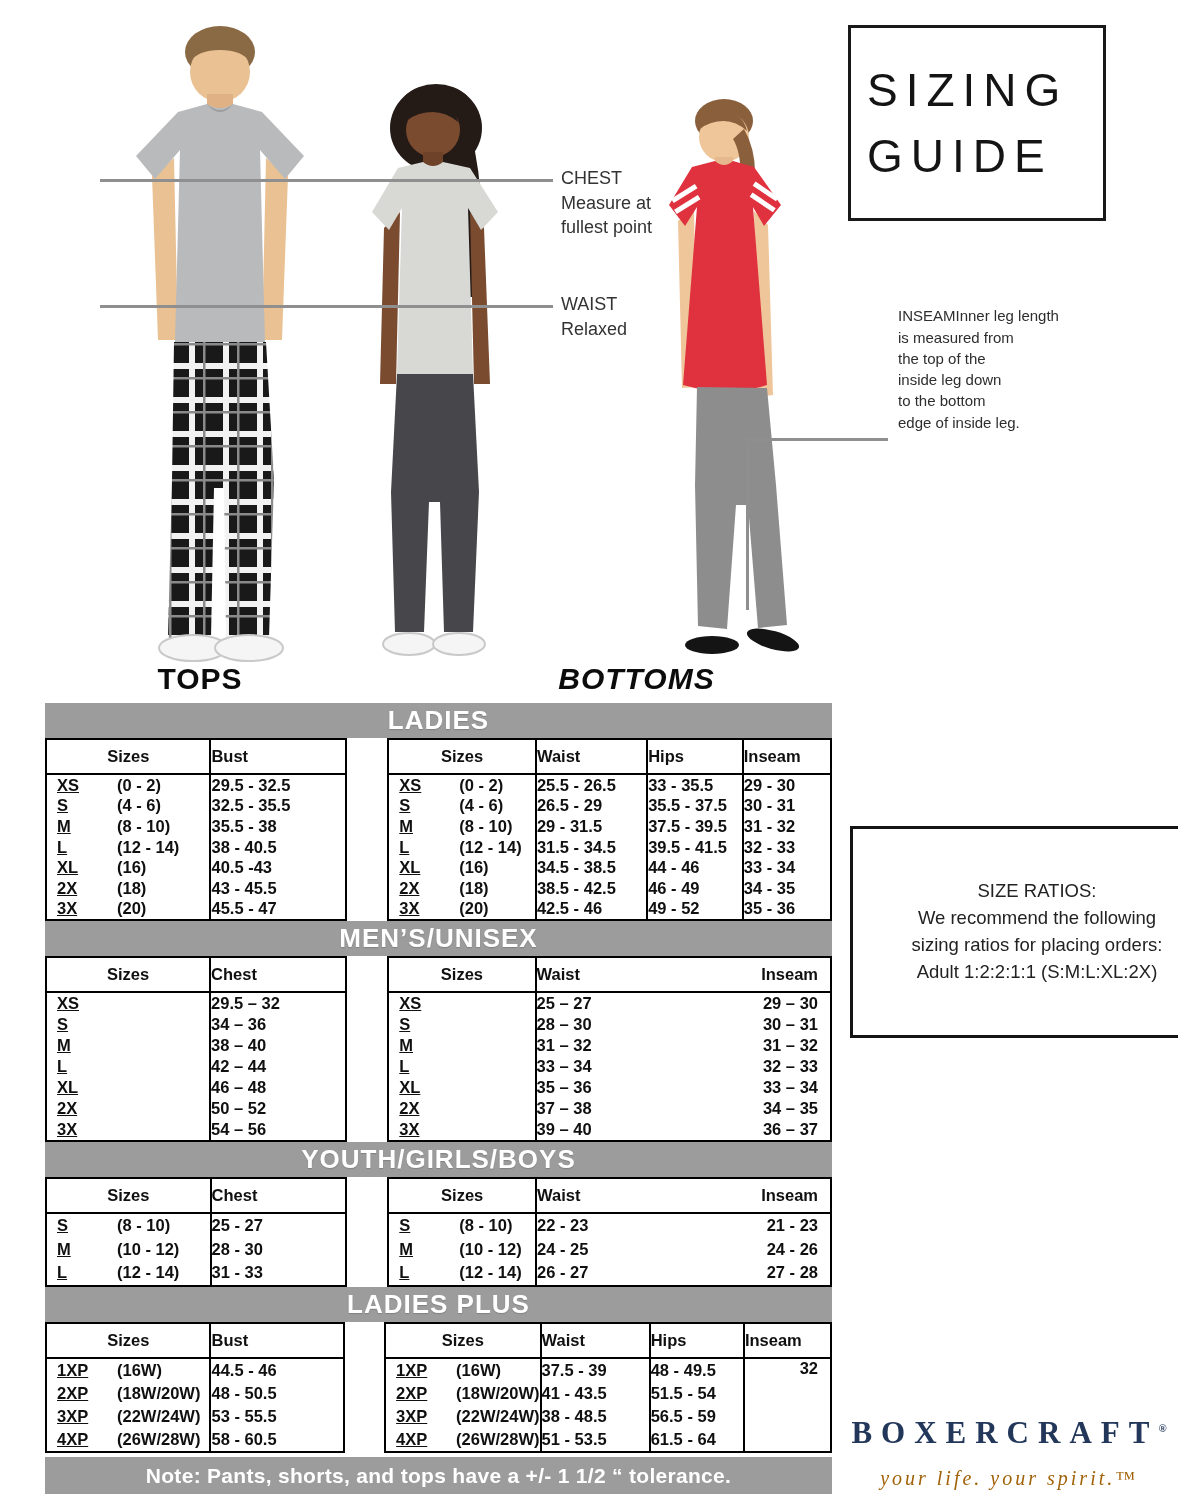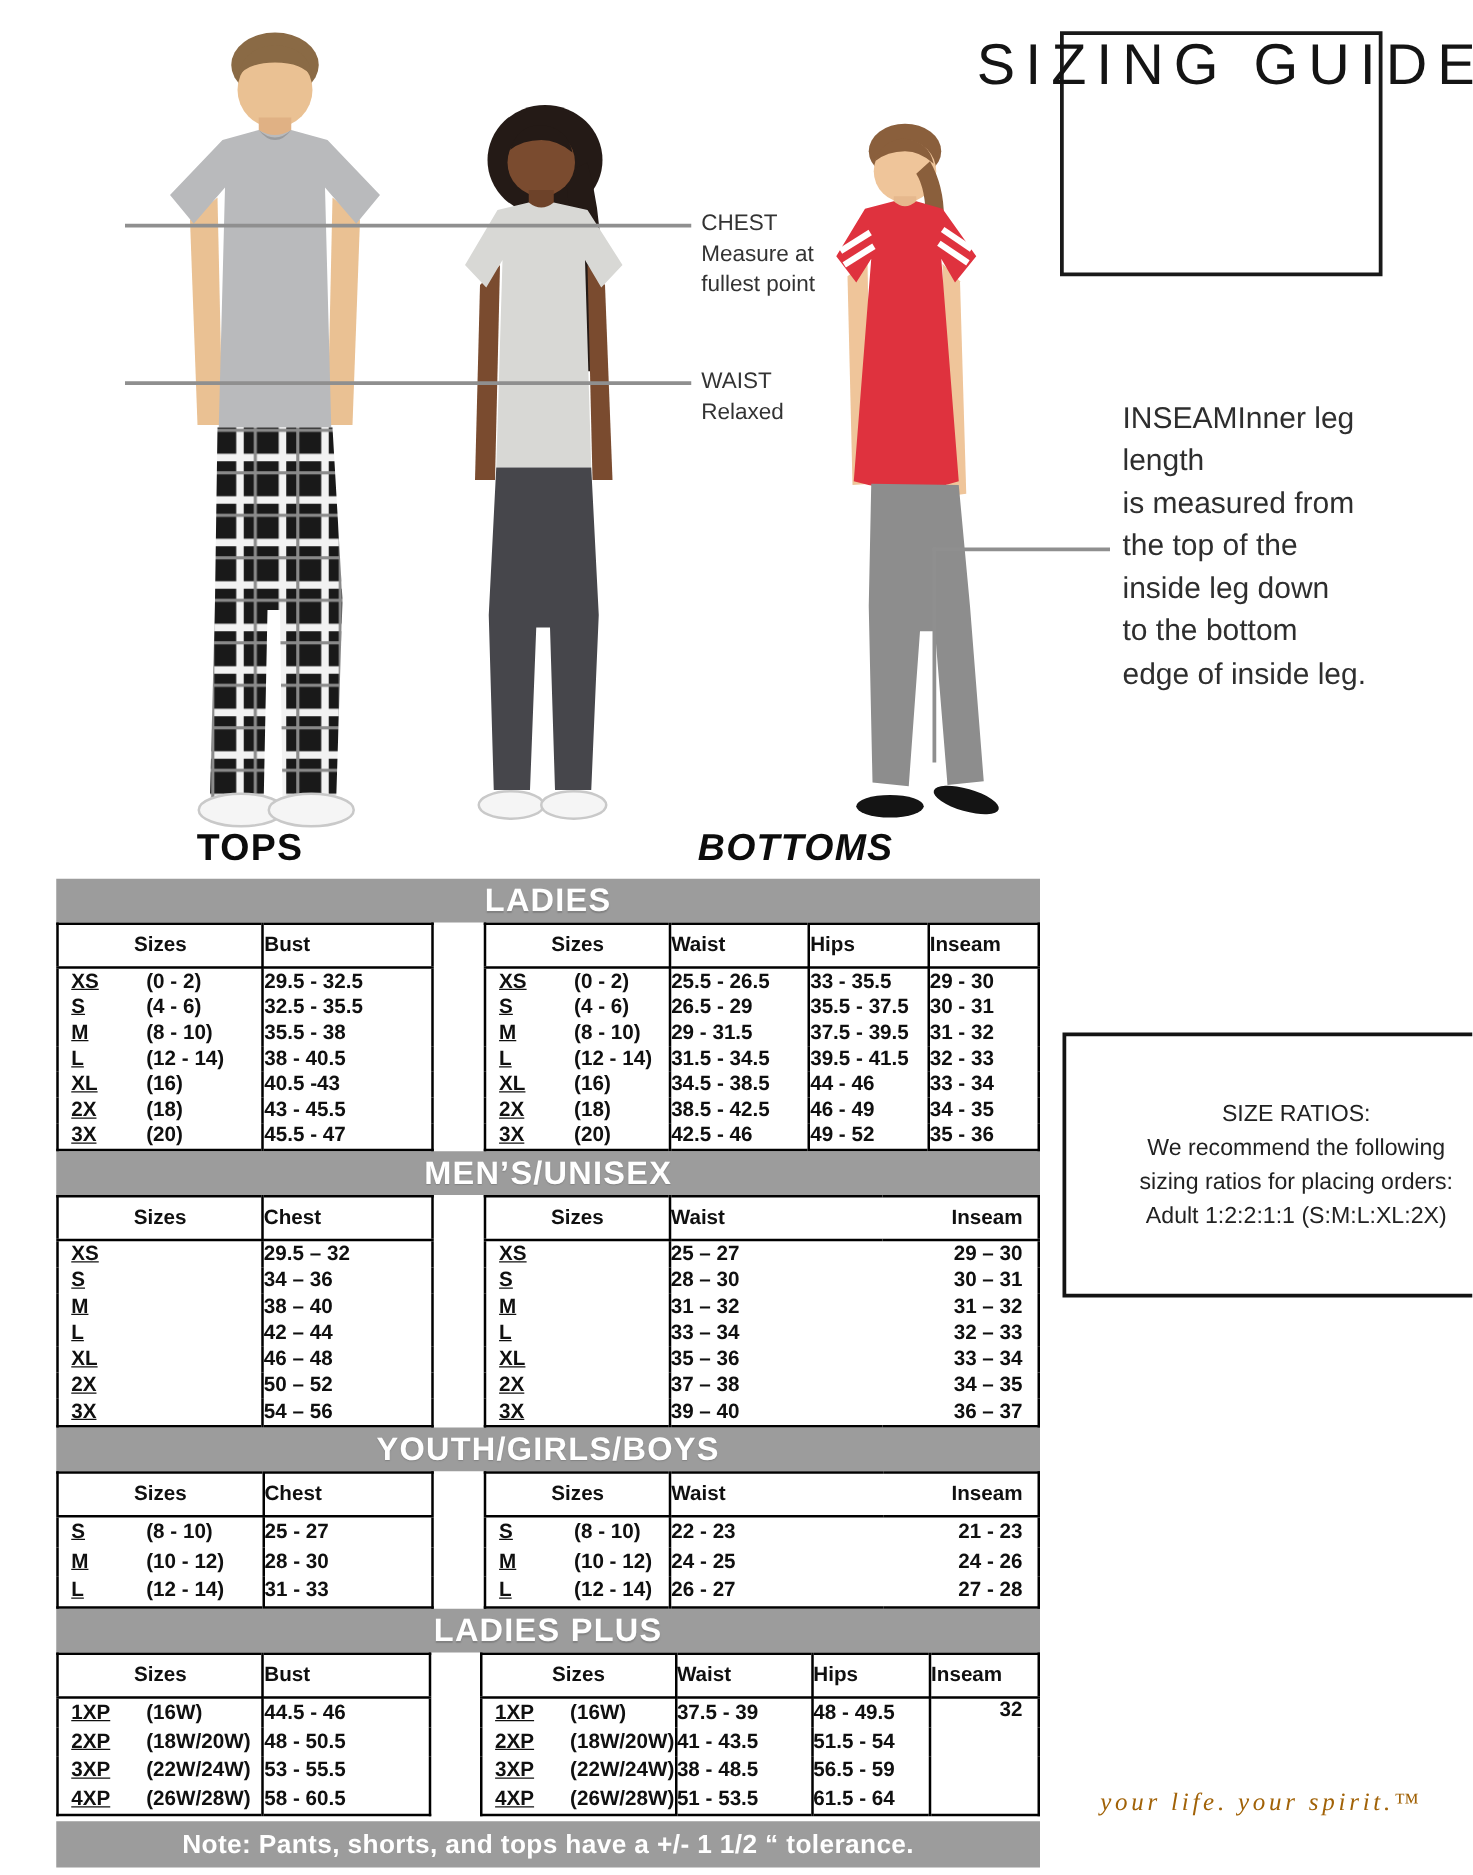--- a/index.html
+++ b/index.html
@@ -5,24 +5,24 @@
   html,body{margin:0;padding:0;background:#fff;}
   .page{position:relative;width:1178px;height:1500px;background:#ffffff;overflow:hidden;
         font-family:"Liberation Sans",sans-serif;color:#111;}
   
   .photo-area{position:absolute;left:0;top:0;width:1178px;height:665px;}
   .model{position:absolute;}
   .h-line,.v-line{position:absolute;background:#8f8f8f;z-index:5;}
   .ann{position:absolute;color:#333;font-size:18px;line-height:1.35;white-space:pre-line;z-index:6;}
   .ann .ann-label{display:block;}
   .sizing-box{position:absolute;left:848px;top:25px;width:258px;height:196px;border:3px solid #191919;
-      box-sizing:border-box;display:flex;flex-direction:row;justify-content:center;gap:20px;
+      box-sizing:border-box;display:flex;flex-direction:column;justify-content:center;gap:20px;
       padding-left:16px;background:#fff;z-index:7;}
   .sizing-line{font-size:46px;letter-spacing:8px;line-height:1;color:#141414;font-weight:400;}
-  .inseam-note{position:absolute;left:898px;top:284px;width:200px;font-size:24px;line-height:1.42;
+  .inseam-note{position:absolute;left:898px;top:284px;width:200px;font-size:15px;line-height:1.42;
       color:#2e2e2e;white-space:pre-line;z-index:6;}
   
   .col-title{position:absolute;top:662px;font-size:30px;font-weight:bold;letter-spacing:1px;color:#0c0c0c;text-align:center;}
   .title-tops{left:110px;width:180px;}
   .title-bottoms{left:529px;width:215px;font-style:italic;}
   
   .tables-area{position:absolute;left:45px;top:703px;width:787px;}
   .band{height:35px;line-height:35px;background:#9c9c9c;color:#fff;font-size:26px;font-weight:bold;
         text-align:center;letter-spacing:1px;text-shadow:0 1px 1px rgba(80,80,80,.35);}
   .tables-row{display:flex;align-items:flex-start;}
@@ -488,16 +488,17 @@
       </div>
     <div class="note-band">Note:  Pants, shorts, and tops have a +/- 1 1/2 “ tolerance.</div>
   </div>
 
   <div class="side-box ratio-box">SIZE RATIOS:
 We recommend the following
 sizing ratios for placing orders:
 Adult 1:2:2:1:1 (S:M:L:XL:2X)</div>
 
   <div class="logo">
+    <div class="logo-word"><span>BOXERCRAFT</span><span class="logo-reg">®</span></div>
     <div class="logo-tag">your life.  your spirit.™</div>
   </div>
 
 </div>
 
 </body></html>

